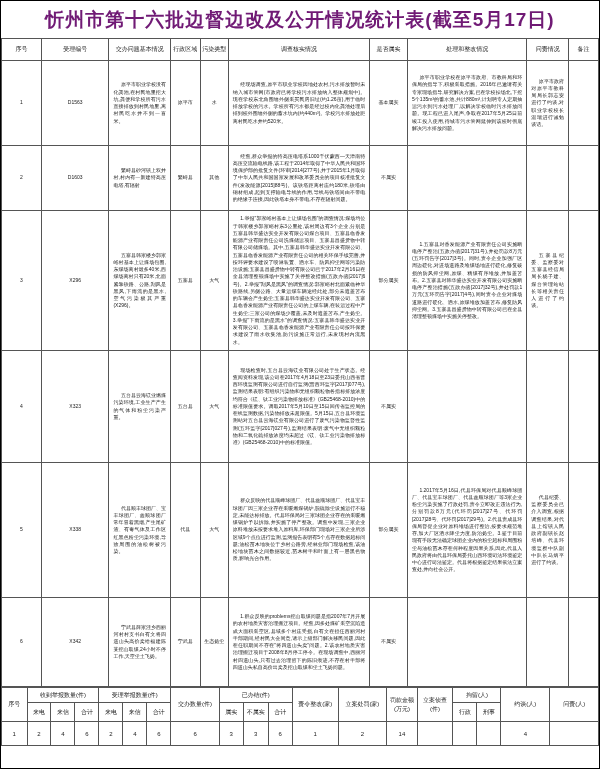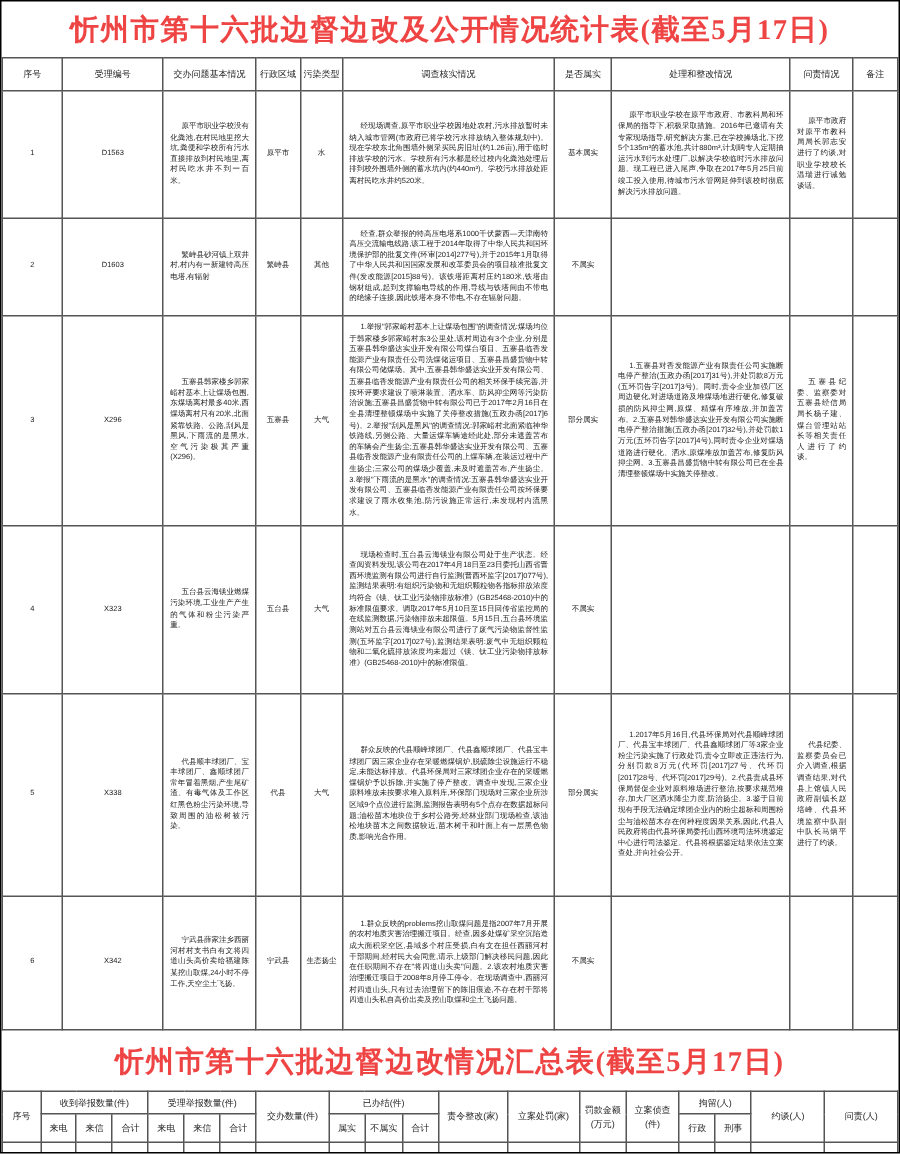--- a/index.html
+++ b/index.html
@@ -10,22 +10,22 @@
     color:#1c1c1c;
     border:1px solid #000;
     overflow:hidden;
   }
   .doc-title {
     text-align:center;
     font-weight:bold;
     font-size:19px;
     letter-spacing:1px;
     padding:6px 0 5px 0;
-    color:#ef4444;
-    font-family:Liberation Serif, serif;
+    color:#701a75;
+    font-family:Liberation Sans, sans-serif;
   }
   .doc-title.second { padding:8px 0 6px 0; }
   table {
     width:100%;
     border-collapse:collapse;
     table-layout:fixed;
   }
   td, th {
     border:1px solid #555;
     overflow:hidden;
@@ -174,21 +174,20 @@
       <td class="cell-center">生态扬尘</td>
       <td class="cell-para">1.群众反映的problems挖山取煤问题是指2007年7月开展的农村地质灾害治理搬迁项目。经查,因多处煤矿采空沉陷造成大面积采空区,县域多个村庄受损,白有文在担任西丽河村干部期间,经村民大会同意,请示上级部门解决移民问题,因此在任职期间不存在"将四道山头卖"问题。2.该农村地质灾害治理搬迁项目于2008年8月停工停令。在现场调查中,西丽河村四道山头,只有过去治理留下的陈旧痕迹,不存在村干部将四道山头私自高价出卖及挖山取煤和尘土飞扬问题。</td>
       <td class="cell-center">不属实</td>
       <td class="cell-para"></td>
       <td class="cell-para"></td>
       <td class="cell-center"></td>
     </tr>
   </tbody>
     </table>
 
-  <div class="doc-title second">忻州市第十六批边督边改情况汇总表(截至5月17日)</div>
 
   <table class="sum">
     <colgroup>
       <col style="width:5%">
         <col style="width:4.7%">
         <col style="width:4.7%">
         <col style="width:4.7%">
       <col style="width:4.7%">
         <col style="width:4.7%">
         <col style="width:4.7%">

